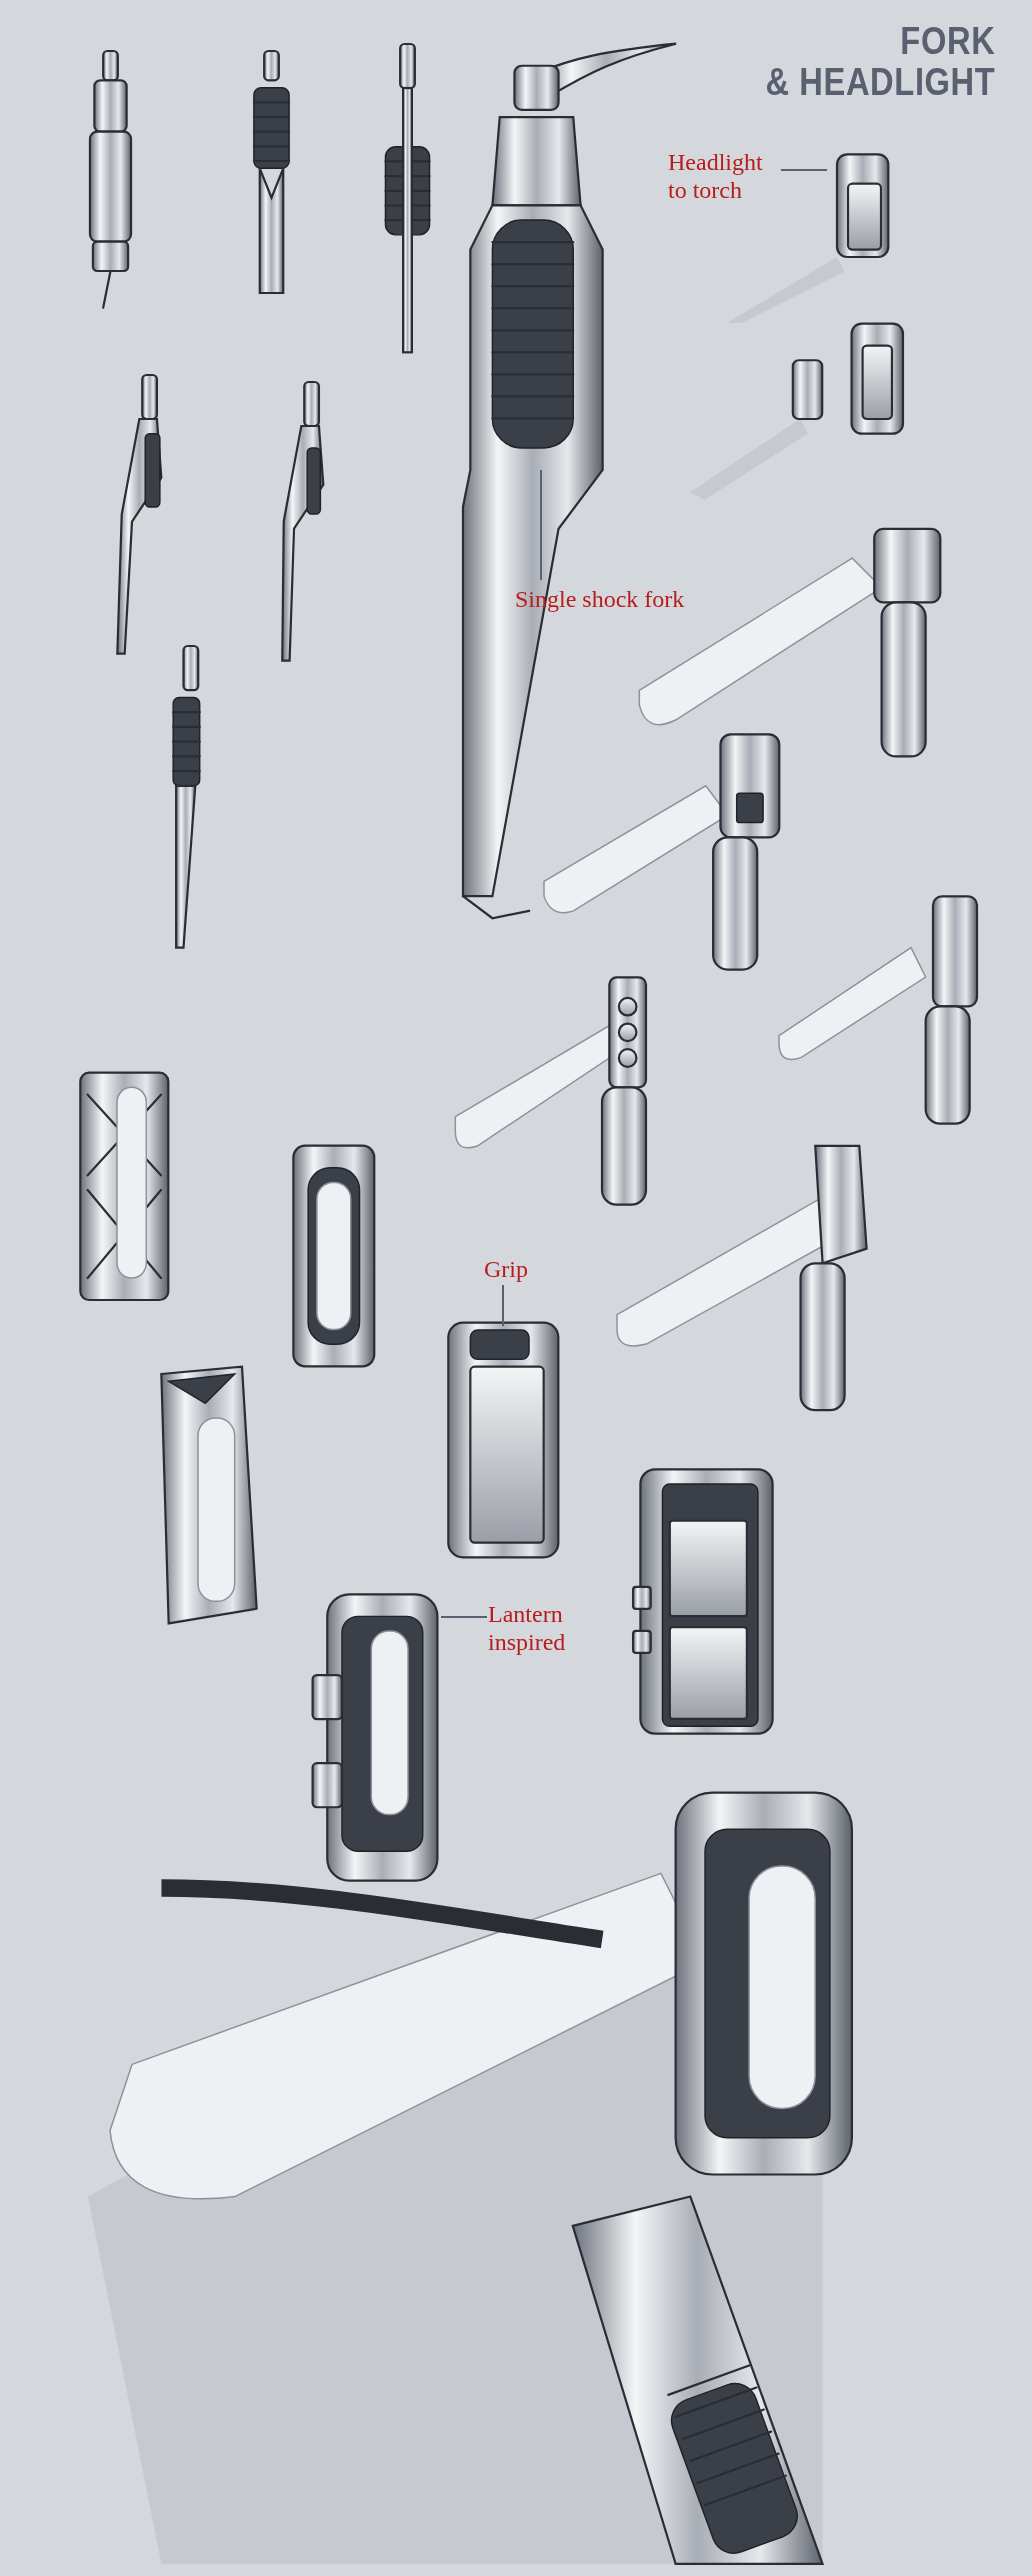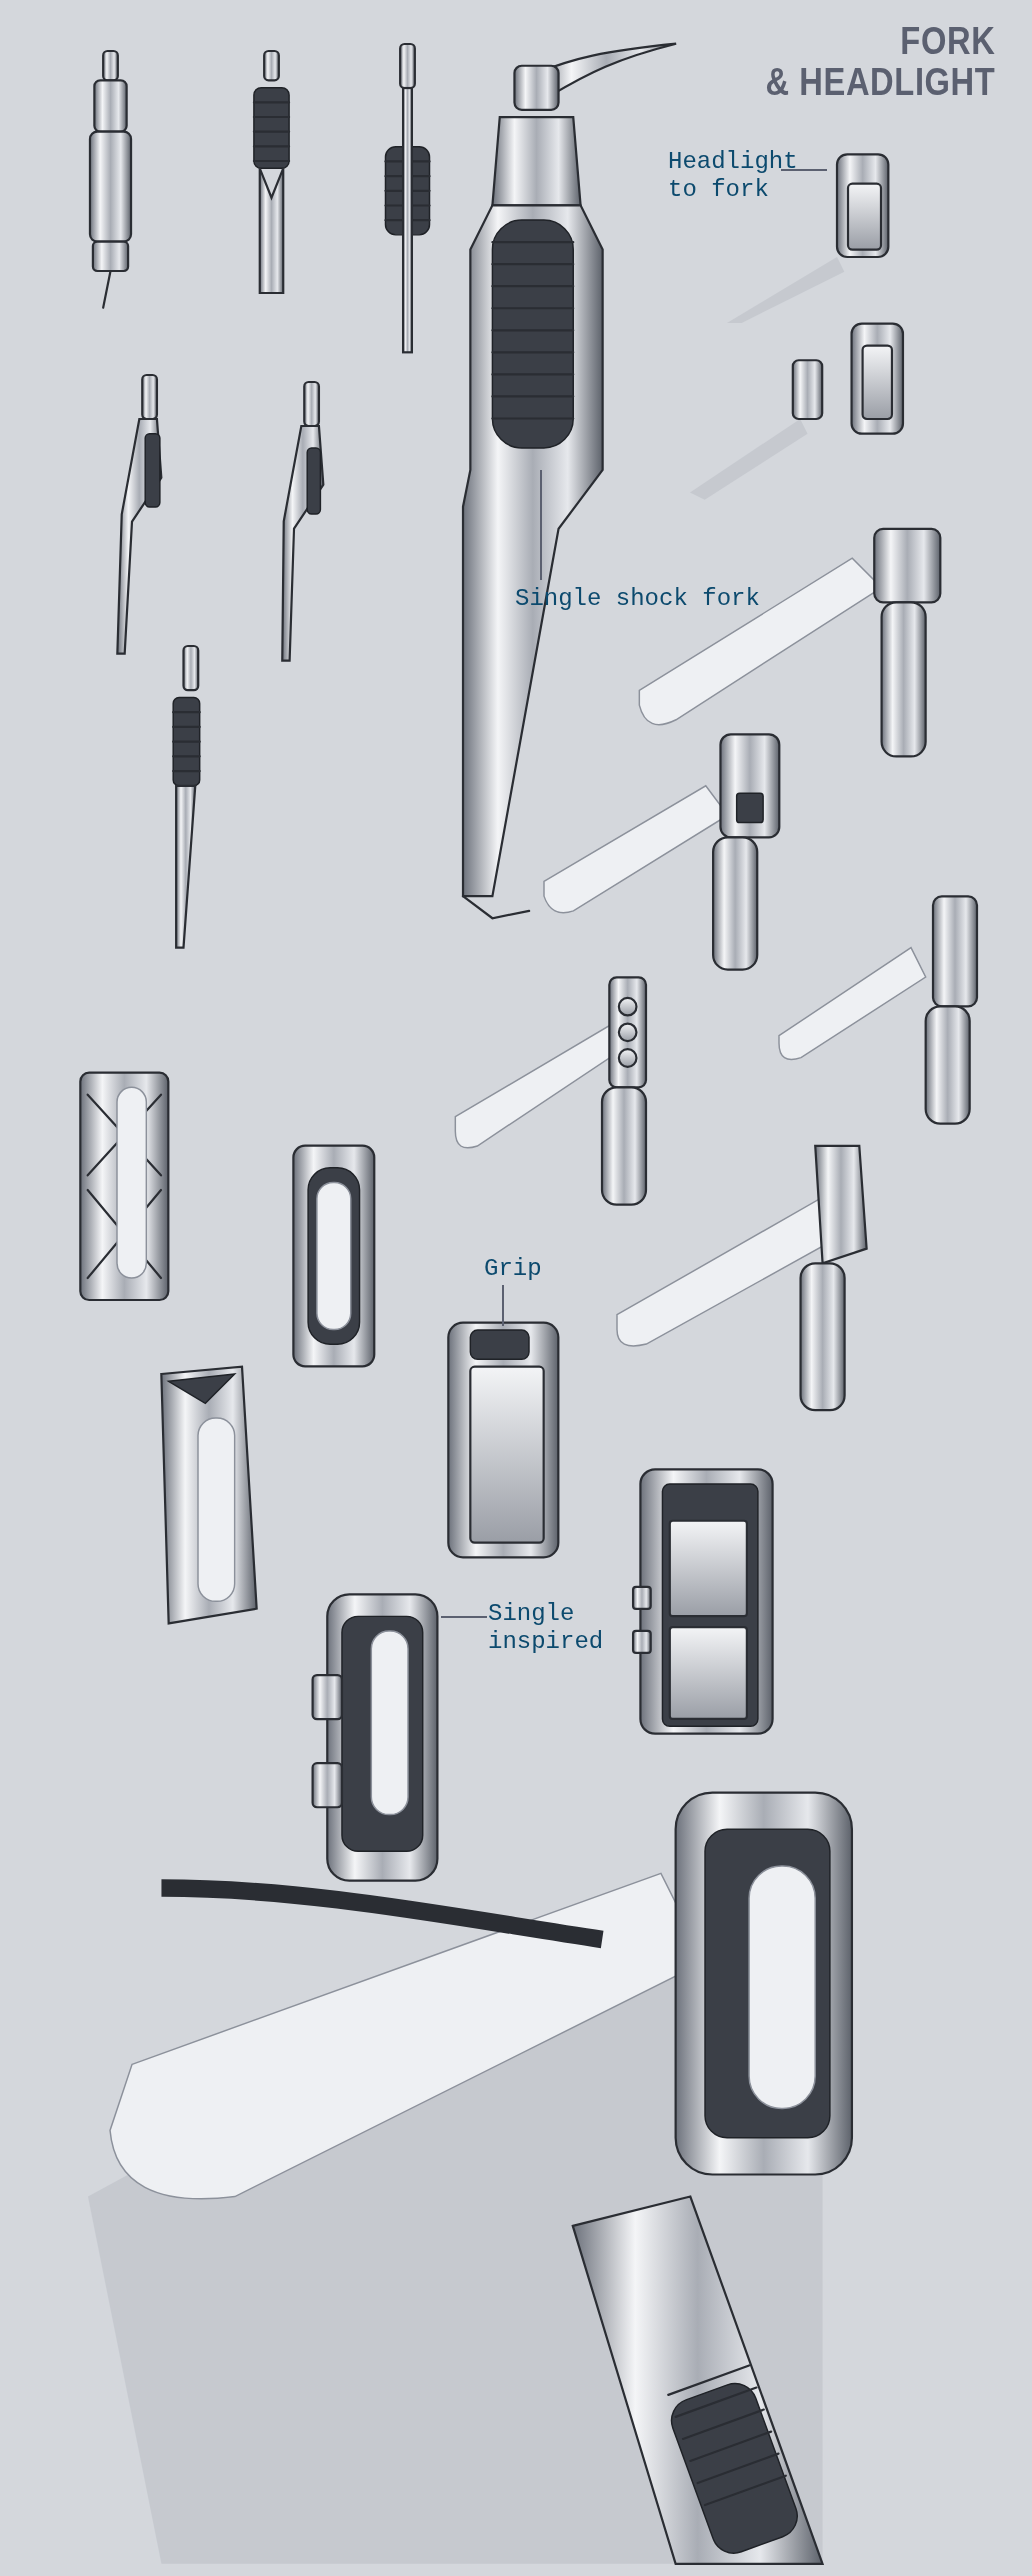--- a/index.html
+++ b/index.html
@@ -8,22 +8,22 @@
     background: #d4d7dc;
     font-family: "Liberation Sans", sans-serif;
   }
   .title {
     position: absolute; right: 38px; top: 20.6px; text-align: right;
     font-family: "Liberation Sans", sans-serif; font-weight: 700;
     font-size: 38px; line-height: 41px; color: #5b6070;
     letter-spacing: 0.7px; transform: scaleX(0.86); transform-origin: right top;
   }
   .label {
-    position: absolute; color: #0c4a6e; font-size: 24px; line-height: 28px;
-    font-family: Liberation Mono, monospace; font-weight: 300;
+    position: absolute; color: #b91c1c; font-size: 24px; line-height: 28px;
+    font-family: Liberation Serif, serif; font-weight: 300;
   }
   .leader { position: absolute; background: #5b6070; }
   svg.sketch { position: absolute; overflow: visible; }
   .metal { fill: url(#chrome); stroke: #2a2d33; stroke-width: 3; }
   .dark { fill: #3b3f47; stroke: #1f2227; stroke-width: 2; }
   .lens { fill: url(#lensg); stroke: #2a2d33; stroke-width: 3; }
   .shadow { fill: #b9bdc5; opacity: .55; }
   .stroke { fill: none; stroke: #2a2d33; stroke-width: 3; stroke-linecap: round; }
   .light { fill: #eef0f3; stroke: #8c919b; stroke-width: 2; }
 </style>
@@ -94,21 +94,21 @@
   <path class="metal" d="M120 300 L150 240 L270 240 L300 300 L300 600 L240 680 L150 1180 L110 1180 L110 650 L120 600 Z"></path>
   <rect class="dark" x="150" y="260" width="110" height="310" rx="40"></rect>
   <path class="stroke" d="M150 290 H260 M150 320 H260 M150 350 H260 M150 380 H260 M150 410 H260 M150 440 H260 M150 470 H260 M150 500 H260 M150 530 H260"></path>
   <path class="stroke" d="M110 1180 L150 1210 L200 1200"></path>
 </svg>
 <div class="leader" style="left:540px;top:470px;width:1.5px;height:110px"></div>
 <div class="label" style="left:515px;top:585px">Single shock fork</div>
 
 <div class="label" style="left:668px;top:148px">
   <div>Headlight</div>
-  <div>to fork</div>
+  <div>to torch</div>
 </div>
 <div class="leader" style="left:781px;top:169px;width:46px;height:1.5px"></div>
 <svg class="sketch" style="left:727px;top:147px" width="176" height="176" viewBox="0 0 240 240">
   <path class="shadow" d="M0 240 L150 150 L160 170 L20 240 Z"></path>
   <rect class="metal" x="150" y="10" width="70" height="140" rx="14"></rect>
   <rect class="lens" x="165" y="50" width="45" height="90" rx="6"></rect>
 </svg>
 <svg class="sketch" style="left:690px;top:316px" width="235" height="184" viewBox="0 0 320 250">
   <path class="shadow" d="M0 240 L150 140 L160 160 L20 250 Z"></path>
   <rect class="metal" x="140" y="60" width="40" height="80" rx="8"></rect>
@@ -180,21 +180,21 @@
 
 <svg class="sketch" style="left:305px;top:1587px" width="140" height="301" viewBox="0 0 190 410">
   <rect class="metal" x="30" y="10" width="150" height="390" rx="30"></rect>
   <rect class="dark" x="50" y="40" width="110" height="320" rx="22"></rect>
   <rect class="light" x="90" y="60" width="50" height="250" rx="24"></rect>
   <rect class="metal" x="10" y="120" width="40" height="60" rx="6"></rect>
   <rect class="metal" x="10" y="240" width="40" height="60" rx="6"></rect>
 </svg>
 <div class="leader" style="left:441px;top:1616px;width:46px;height:1.5px"></div>
 <div class="label" style="left:488px;top:1600px">
-  <div>Single</div>
+  <div>Lantern</div>
   <div>inspired</div>
 </div>
 
 <svg class="sketch" style="left:88px;top:1785px" width="808" height="779" viewBox="0 0 1100 1060">
   <path class="shadow" d="M0 560 L700 180 L1000 300 L1000 1060 L100 1060 Z"></path>
   <path class="light" d="M60 380 L780 120 L840 240 L200 560 Q40 580 30 470 Z"></path>
   <path class="metal" d="M100 140 C300 140, 500 180, 700 210" style="fill:none;stroke-width:24"></path>
   <rect class="metal" x="800" y="10" width="240" height="520" rx="50"></rect>
   <rect class="dark" x="840" y="60" width="170" height="420" rx="30"></rect>
   <rect class="light" x="900" y="110" width="90" height="330" rx="44"></rect>

